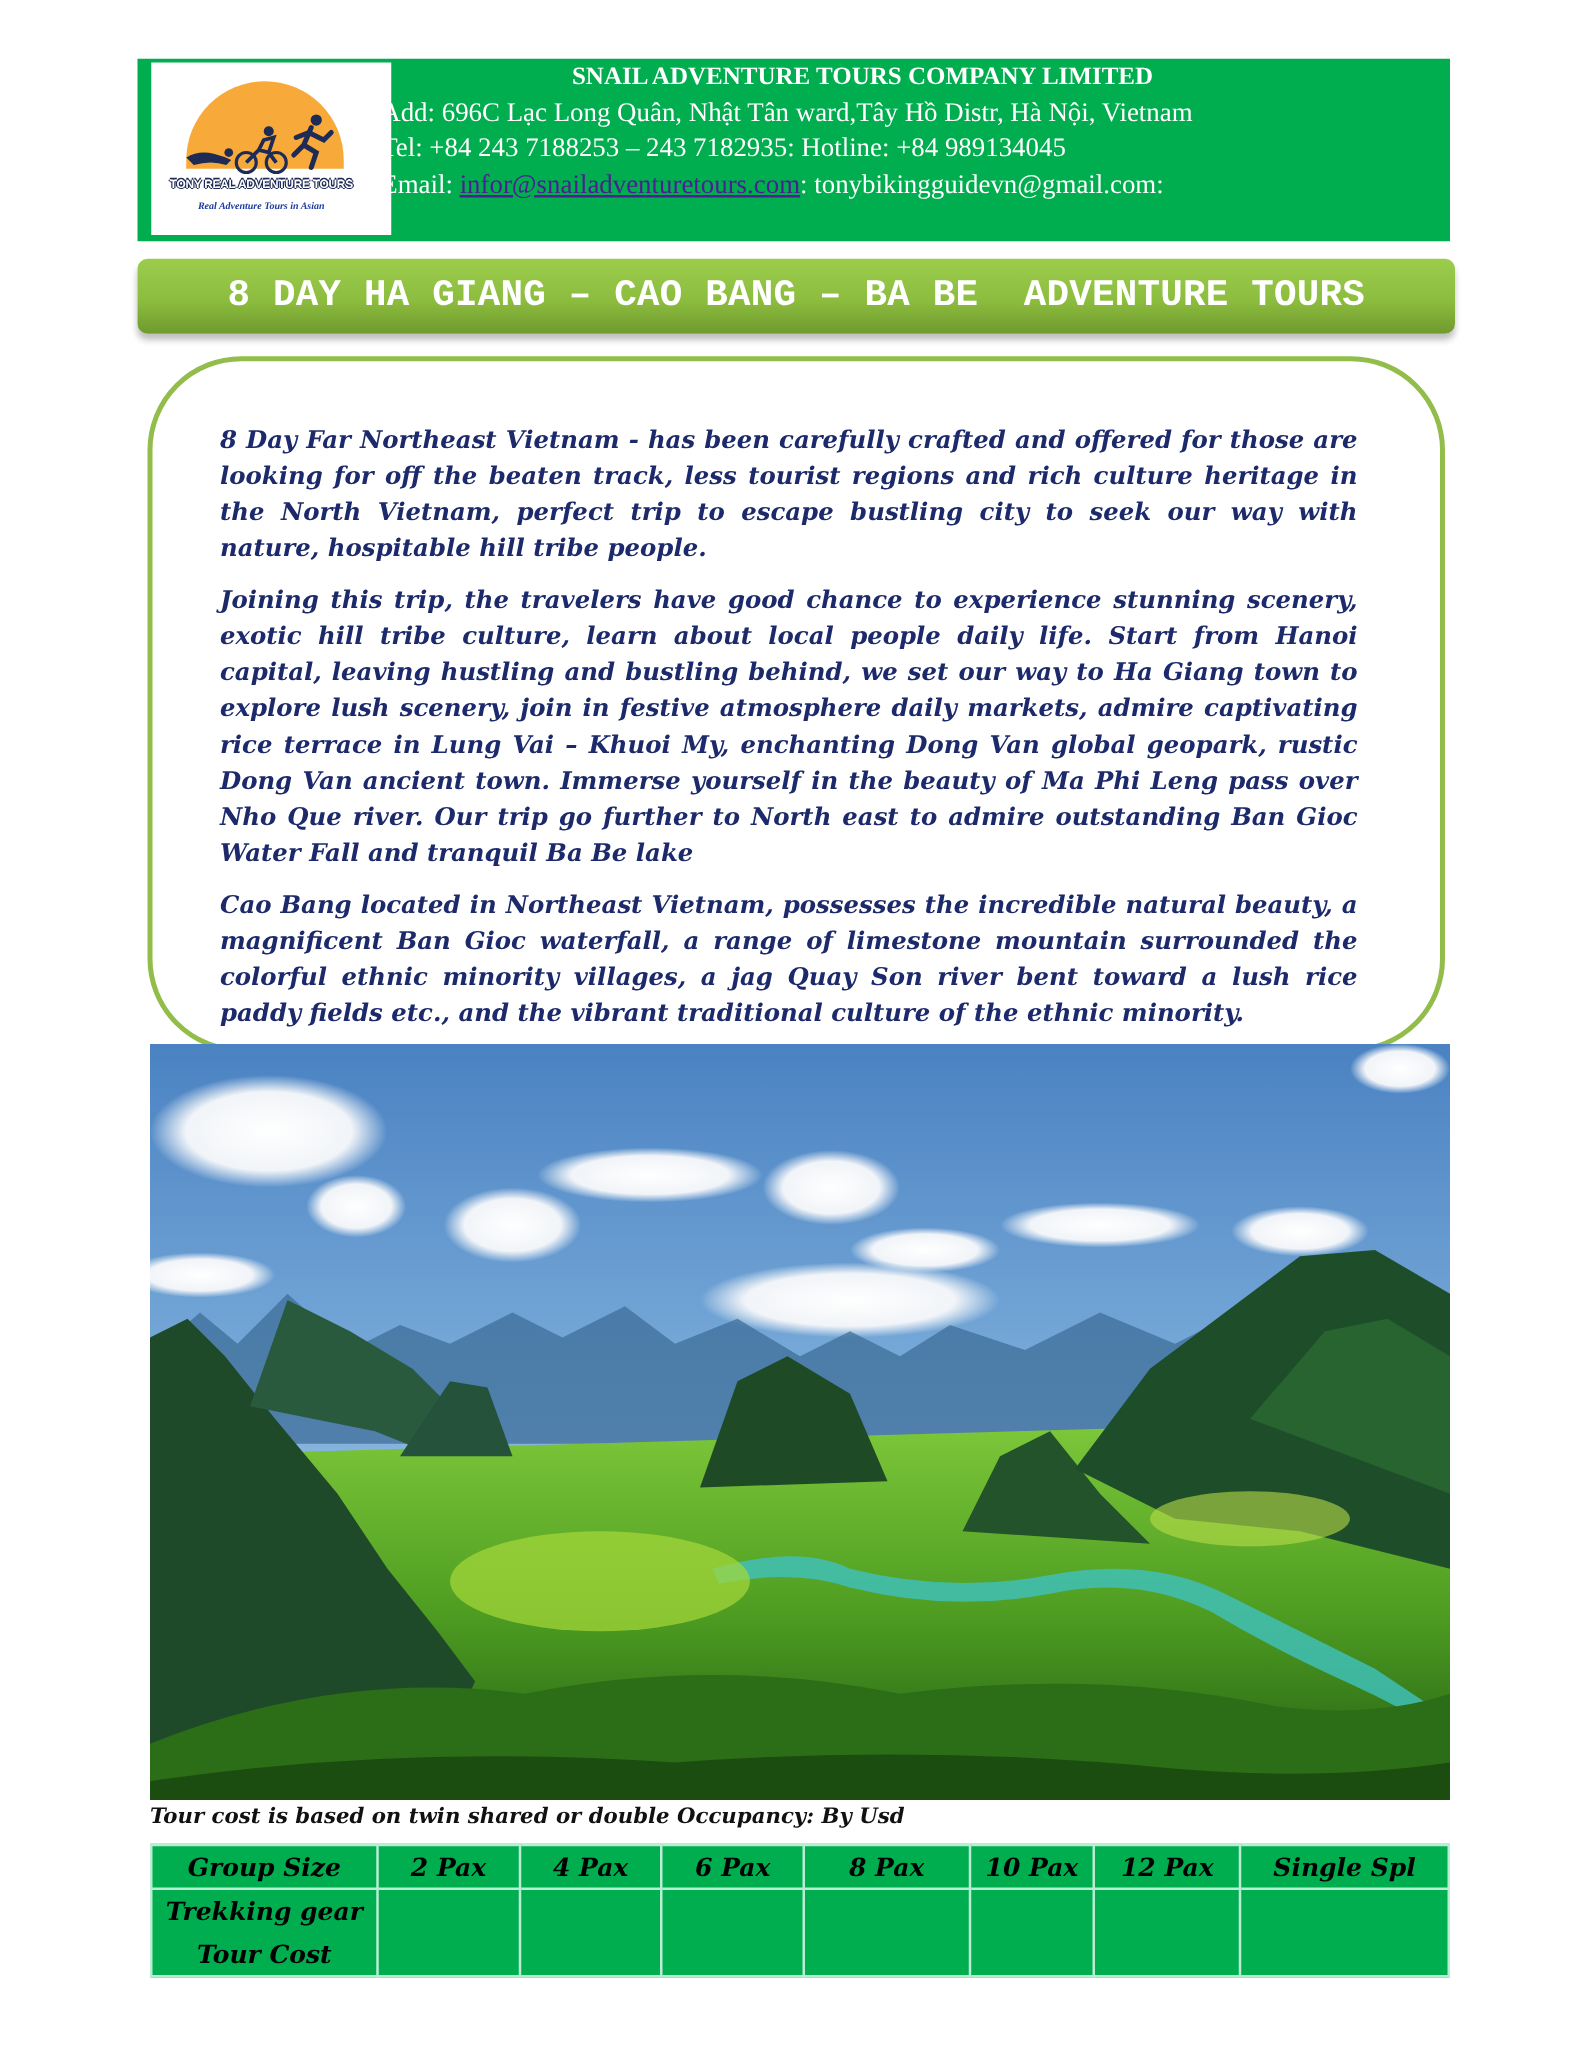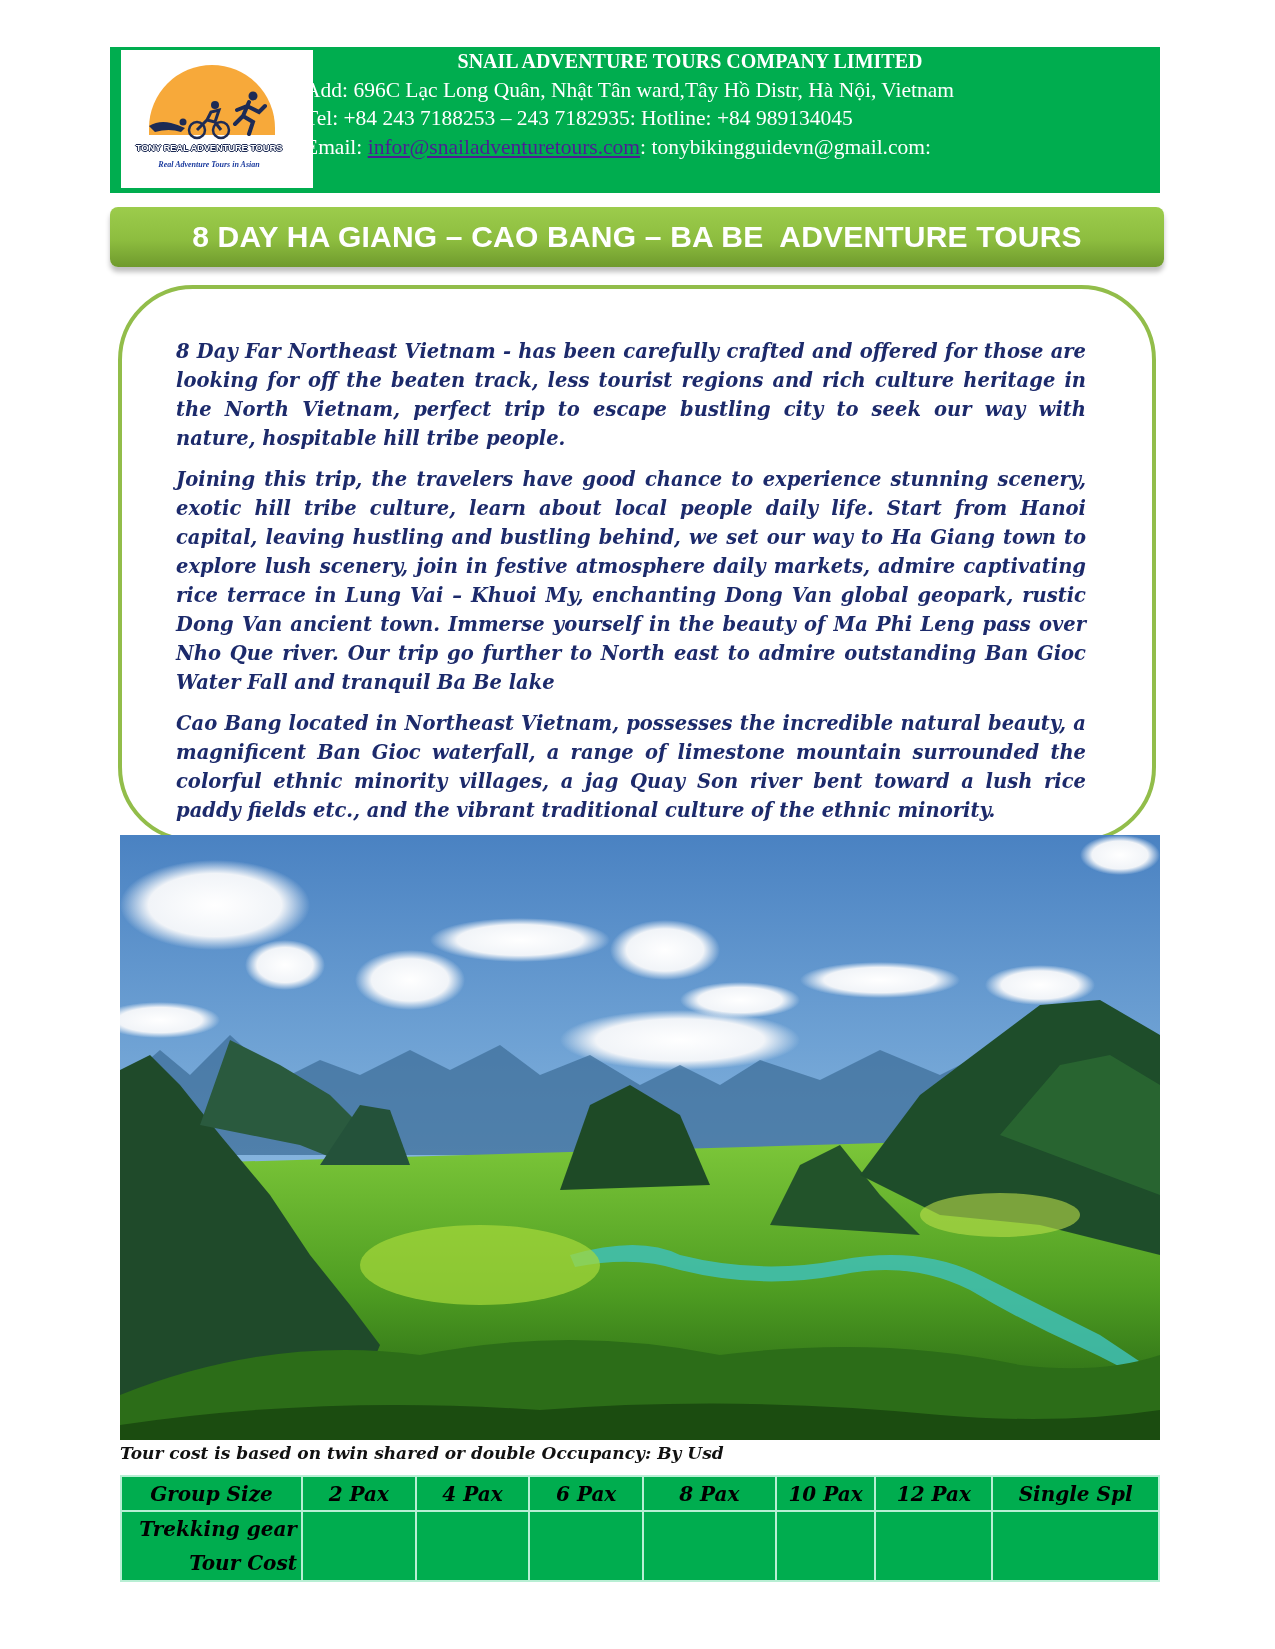--- a/index.html
+++ b/index.html
@@ -17,37 +17,37 @@
 
     .company { position: absolute; left: 195px; top: 0; width: 850px; color: #ffffff; font-family: "Liberation Serif", serif; font-size: 21.5px; line-height: 28.5px; }
     .company .title { display: block; text-align: center; font-weight: bold; font-size: 20px; padding-right: 80px; }
     .company .line { display: block; white-space: nowrap; }
     .company a { color: #4c1d95; text-decoration: underline; }
 
     
     .title-bar { position: absolute; left: 110px; top: 207px; width: 1054px; height: 60px; border-radius: 8px;
       background: linear-gradient(to bottom, #9ccc4c 0%, #8dbd3f 55%, #6f9a2d 100%);
       box-shadow: 0 5px 5px rgba(0,0,0,0.25); display: flex; align-items: center; justify-content: center; }
-    .title-bar h1 { color: #ffffff; font-family: Liberation Sans, sans-serif; font-weight: bold; font-size: 30px; letter-spacing: 0.2px; white-space: pre; }
+    .title-bar h1 { color: #ffffff; font-family: Liberation Mono, monospace; font-weight: bold; font-size: 30px; letter-spacing: 0.2px; white-space: pre; }
 
     
     .desc-box { position: absolute; left: 118px; top: 285px; width: 1038px; height: 557px; border: 4px solid #92bd4a; border-radius: 75px; background: #ffffff; }
     .desc-text { position: absolute; left: 42px; top: 36px; width: 934px; color: #1c2a6b; font-family: "DejaVu Serif", serif; font-style: italic; font-weight: bold; font-size: 19.5px; line-height: 29px; text-align: justify; }
     .desc-text p { margin: 12px; }
 
     
     .photo { position: absolute; left: 120px; top: 835px; width: 1040px; height: 605px; overflow: hidden; }
     .photo svg { display: block; width: 100%; height: 100%; }
 
     
     .cost-note { position: absolute; left: 120px; top: 1443px; font-family: "DejaVu Serif", serif; font-style: italic; font-weight: bold; font-size: 17px; color: #111111; white-space: nowrap; }
     table.cost { position: absolute; left: 120px; top: 1475px; width: 1040px; border-collapse: collapse; background: #00ad4f; }
     table.cost td { border: 2px solid #b8efd4; color: #000000; font-family: "DejaVu Serif", serif; font-style: italic; font-weight: bold; font-size: 20px; text-align: center; vertical-align: middle; padding: 0 4px; white-space: nowrap; overflow: hidden; }
     table.cost tr.head td { height: 35px; }
-    table.cost tr.body td { height: 70px; text-align: right; }
+    table.cost tr.body td { height: 70px; }
     .cost-label { line-height: 34px; display: block; }
   </style>
 </head>
 <body>
 
 <div class="header">
   <div class="logo-box">
     <div class="logo-sun"></div>
     <svg class="logo-figures" viewBox="0 0 134 50">
 

